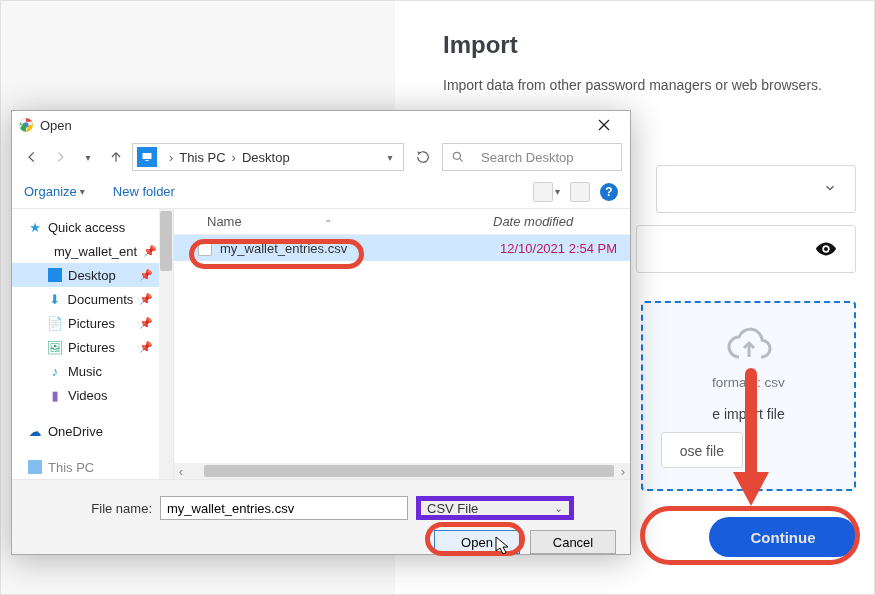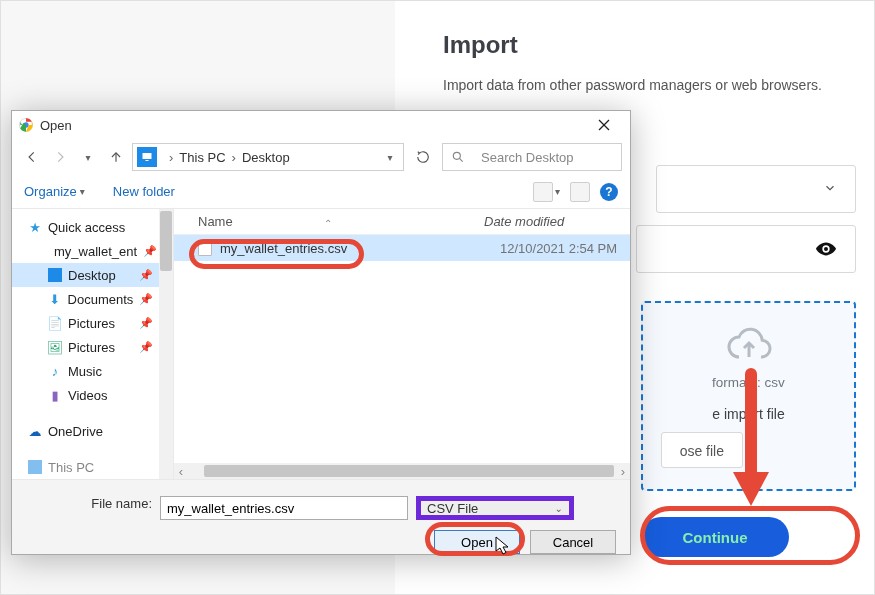--- a/index.html
+++ b/index.html
@@ -57,23 +57,23 @@
     align-self: flex-start;
     margin-left: 4px;
     height: 36px; padding: 0 18px 0 0;
     border: 1px solid #d9d9d9; border-radius: 3px;
     background: #fff;
     text-align: right; line-height: 36px;
     font-size: 14px; color: #555;
     width: 82px; overflow: hidden;
   }
   .continue-btn {
-    position: absolute; top: 516px; left: 640px;
+    position: absolute; top: 516px; left: 708px;
     width: 148px; height: 40px;
-    background: #175ddc; color: #86efac;
+    background: #175ddc; color: #e5e5e5;
     border: none; border-radius: 20px;
     font-size: 15px; font-weight: 600;
     display: flex; align-items: center; justify-content: center;
     cursor: pointer;
   }
   
   .ring {
     position: absolute; border: 5px solid #e54836; border-radius: 999px;
     pointer-events: none;
   }
@@ -144,33 +144,33 @@
   .ico.folder{background:#ffd767;border-radius:1px;}
   .ico.blue-folder{background:#1e8ae7;}
   .ico.star{color:#2c9adf;}
   .ico.download{color:#2c9adf;}
   .ico.doc{color:#2c9adf;}
   .ico.pic{color:#30a477;}
   .ico.music{color:#2c9adf;}
   .ico.video{color:#8964c0;}
   .ico.cloud{color:#1062ba;}
   .filelist{flex:1; position:relative; font-size:13px;}
-  .fl-head{height:26px;display:flex;align-items:center;color:#555;padding-left:24px; border-bottom:1px solid #eee;}
+  .fl-head{height:26px;display:flex;align-items:center;color:#555;padding-left:33px; border-bottom:1px solid #eee;}
   .col-name{flex:0 0 286px;}
   .col-date{flex:1;font-style:italic;}
   .fl-row{height:26px;display:flex;align-items:center;padding-left:24px;}
   .fl-row.selected{background:#cfe8ff;}
   .file-ico{width:14px;height:16px;border:1px solid #bbb;background:#fff;margin-right:8px;border-radius:1px;}
   .fl-name{flex:0 0 280px;}
-  .fl-date{flex:1;color:#737373;}
+  .fl-date{flex:1;color:#be185d;}
   .h-scroll{position:absolute;left:0;right:0;bottom:0;height:16px;background:#f1f1f1;display:flex;align-items:center;}
   .h-thumb{height:12px;width:410px;background:#c6c6c6;margin-left:16px;border-radius:2px;}
   .h-arrow{width:14px;display:flex;justify-content:center;color:#888;}
   .footer{height:74px;padding:8px 10px 10px; background:#f4f4f4; position:relative;}
-  .fn-row{display:flex;align-items:flex-start;gap:8px; margin-top:8px;}
+  .fn-row{display:flex;align-items:center;gap:8px; margin-top:8px;}
   .fn-label{width:130px;text-align:right;color:#333;}
   .fn-input{width:248px;height:24px;border:1px solid #aaa;background:#fff;padding:0 6px;font-size:13px;}
   .fn-drop{width:158px;height:24px;border:5px solid #6d28d9;background:#eee;padding:0 6px;display:flex;align-items:center;justify-content:space-between;}
   .btn-row{display:flex;justify-content:flex-end;gap:10px; margin-top:10px; padding-right:4px;}
   .win-btn{width:86px;height:24px;border:1px solid #aaa;background:#e8e8e8;font-size:13px;cursor:pointer;}
   .win-btn.primary{background:#e6f0fb;border-color:#3a7bc8;}
   
   .ring.file { top: 239px; left: 189px; width: 175px; height: 30px; border-radius: 18px;}
   .ring.open { top: 522px; left: 425px; width: 100px; height: 34px; border-radius: 18px;}
   .cursor-ptr { position:absolute; top: 536px; left: 495px; pointer-events:none;}

